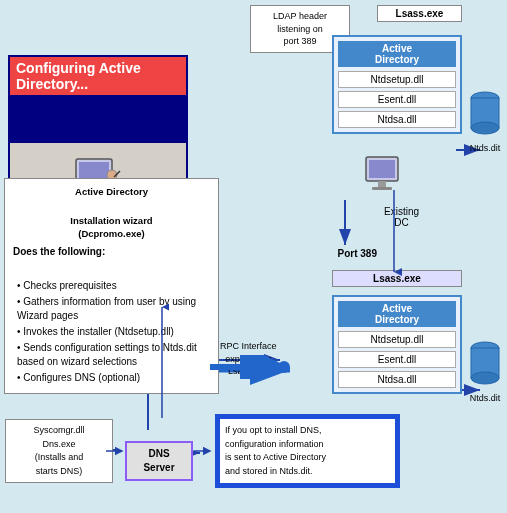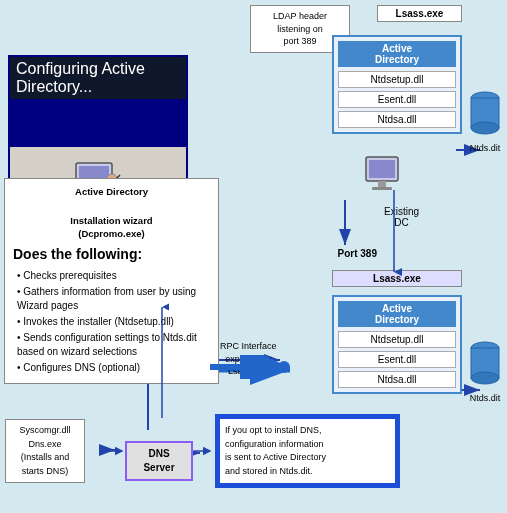--- a/index.html
+++ b/index.html
@@ -136,21 +136,21 @@
     <ellipse cx="16" cy="8" rx="14" ry="6" fill="#4488cc" stroke="#2266aa" stroke-width="1"></ellipse>
     <rect x="2" y="8" width="28" height="30" fill="#4488cc" stroke="#2266aa" stroke-width="1"></rect>
     <ellipse cx="16" cy="38" rx="14" ry="6" fill="#3377bb" stroke="#2266aa" stroke-width="1"></ellipse>
   </svg>
   <div style="font-size:9px; margin-top:1px;">
     <span>Ntds.dit</span>
   </div>
 </div>
 
 <div style="position:absolute; top:55px; left:8px; width:180px; border:2px solid #000080; background:#000080;">
-  <div style="background:#0f172a; color:white; font-size:16px; font-weight:normal; padding:3px 6px;">
+  <div style="background:#ef4444; color:white; font-size:14px; font-weight:bold; padding:3px 6px;">
     <span>Configuring Active Directory...</span>
   </div>
   <div style="background:#d4d0c8; padding:14px 10px; display:flex; flex-direction:column; align-items:center;margin-top:48px;">
 
     <div style="margin-bottom:10px;">
       <svg width="48" height="44" viewBox="0 0 48 44">
 
         <rect x="2" y="2" width="36" height="26" rx="2" fill="#c8c8e8" stroke="#555" stroke-width="1.5"></rect>
         <rect x="5" y="5" width="30" height="20" fill="#8888cc"></rect>
 
@@ -170,21 +170,21 @@
 </div>
 
 <div style="position:absolute; top:178px; left:4px; width:215px; background:white; border:1px solid #888; padding:6px 8px; font-size:9px; line-height:1.4;">
   <div style="font-weight:bold; text-align:center; margin-bottom:2px; font-size:9.5px;">
     <span>Active Directory</span>
   </div>
   <div style="font-weight:bold; text-align:center; margin-bottom:5px; font-size:9.5px; white-space:pre-line;">
     <span>Installation wizard
 (Dcpromo.exe)</span>
   </div>
-  <div style="font-weight:bold; margin-bottom:4px; font-size:14px;">
+  <div style="font-weight:bold; margin-bottom:20px; font-size:10px;">
     <span>Does the following:</span>
   </div>
   <ul style="list-style:none; padding-left:4px; font-size:10px; line-height:1.4;">
     <li style="margin-bottom:2px;">• <span>Checks prerequisites</span></li>
     <li style="margin-bottom:2px;">• <span>Gathers information from user by using Wizard pages</span></li>
     <li style="margin-bottom:2px;">• <span>Invokes the installer (Ntdsetup.dll)</span></li>
     <li style="margin-bottom:2px;">• <span>Sends configuration settings to Ntds.dit based on wizard selections</span></li>
     <li style="margin-bottom:2px;">• <span>Configures DNS (optional)</span></li>
   </ul>
 </div>
@@ -199,21 +199,21 @@
 
 <svg style="position:absolute; top:355px; left:210px; width:80px; height:24px;" xmlns="http://www.w3.org/2000/svg">
   <defs>
     <marker id="big-arrow" markerWidth="8" markerHeight="8" refX="7" refY="4" orient="auto">
       <polygon points="0 0, 8 4, 0 8" fill="#2266cc"></polygon>
     </marker>
   </defs>
   <line x1="0" y1="12" x2="72" y2="12" stroke="#2266cc" stroke-width="6" marker-end="url(#big-arrow)"></line>
 </svg>
 
-<div style="position:absolute; bottom:30px; left:5px; width:80px; background:white; border:1px solid #888; text-align:center; padding:4px 4px; font-size:9px; line-height:1.5;">
+<div style="position:absolute; bottom:30px; left:5px; width:108px; background:white; border:1px solid #888; text-align:center; padding:4px 4px; font-size:9px; line-height:1.5;">
   <span style="white-space:pre-line;">Syscomgr.dll
 Dns.exe
 (Installs and
 starts DNS)</span>
 </div>
 
 <svg style="position:absolute; bottom:55px; left:106px; width:20px; height:14px;" xmlns="http://www.w3.org/2000/svg">
   <defs>
     <marker id="arr-sm" markerWidth="6" markerHeight="6" refX="5" refY="3" orient="auto">
       <polygon points="0 0, 6 3, 0 6" fill="#2244aa"></polygon>

